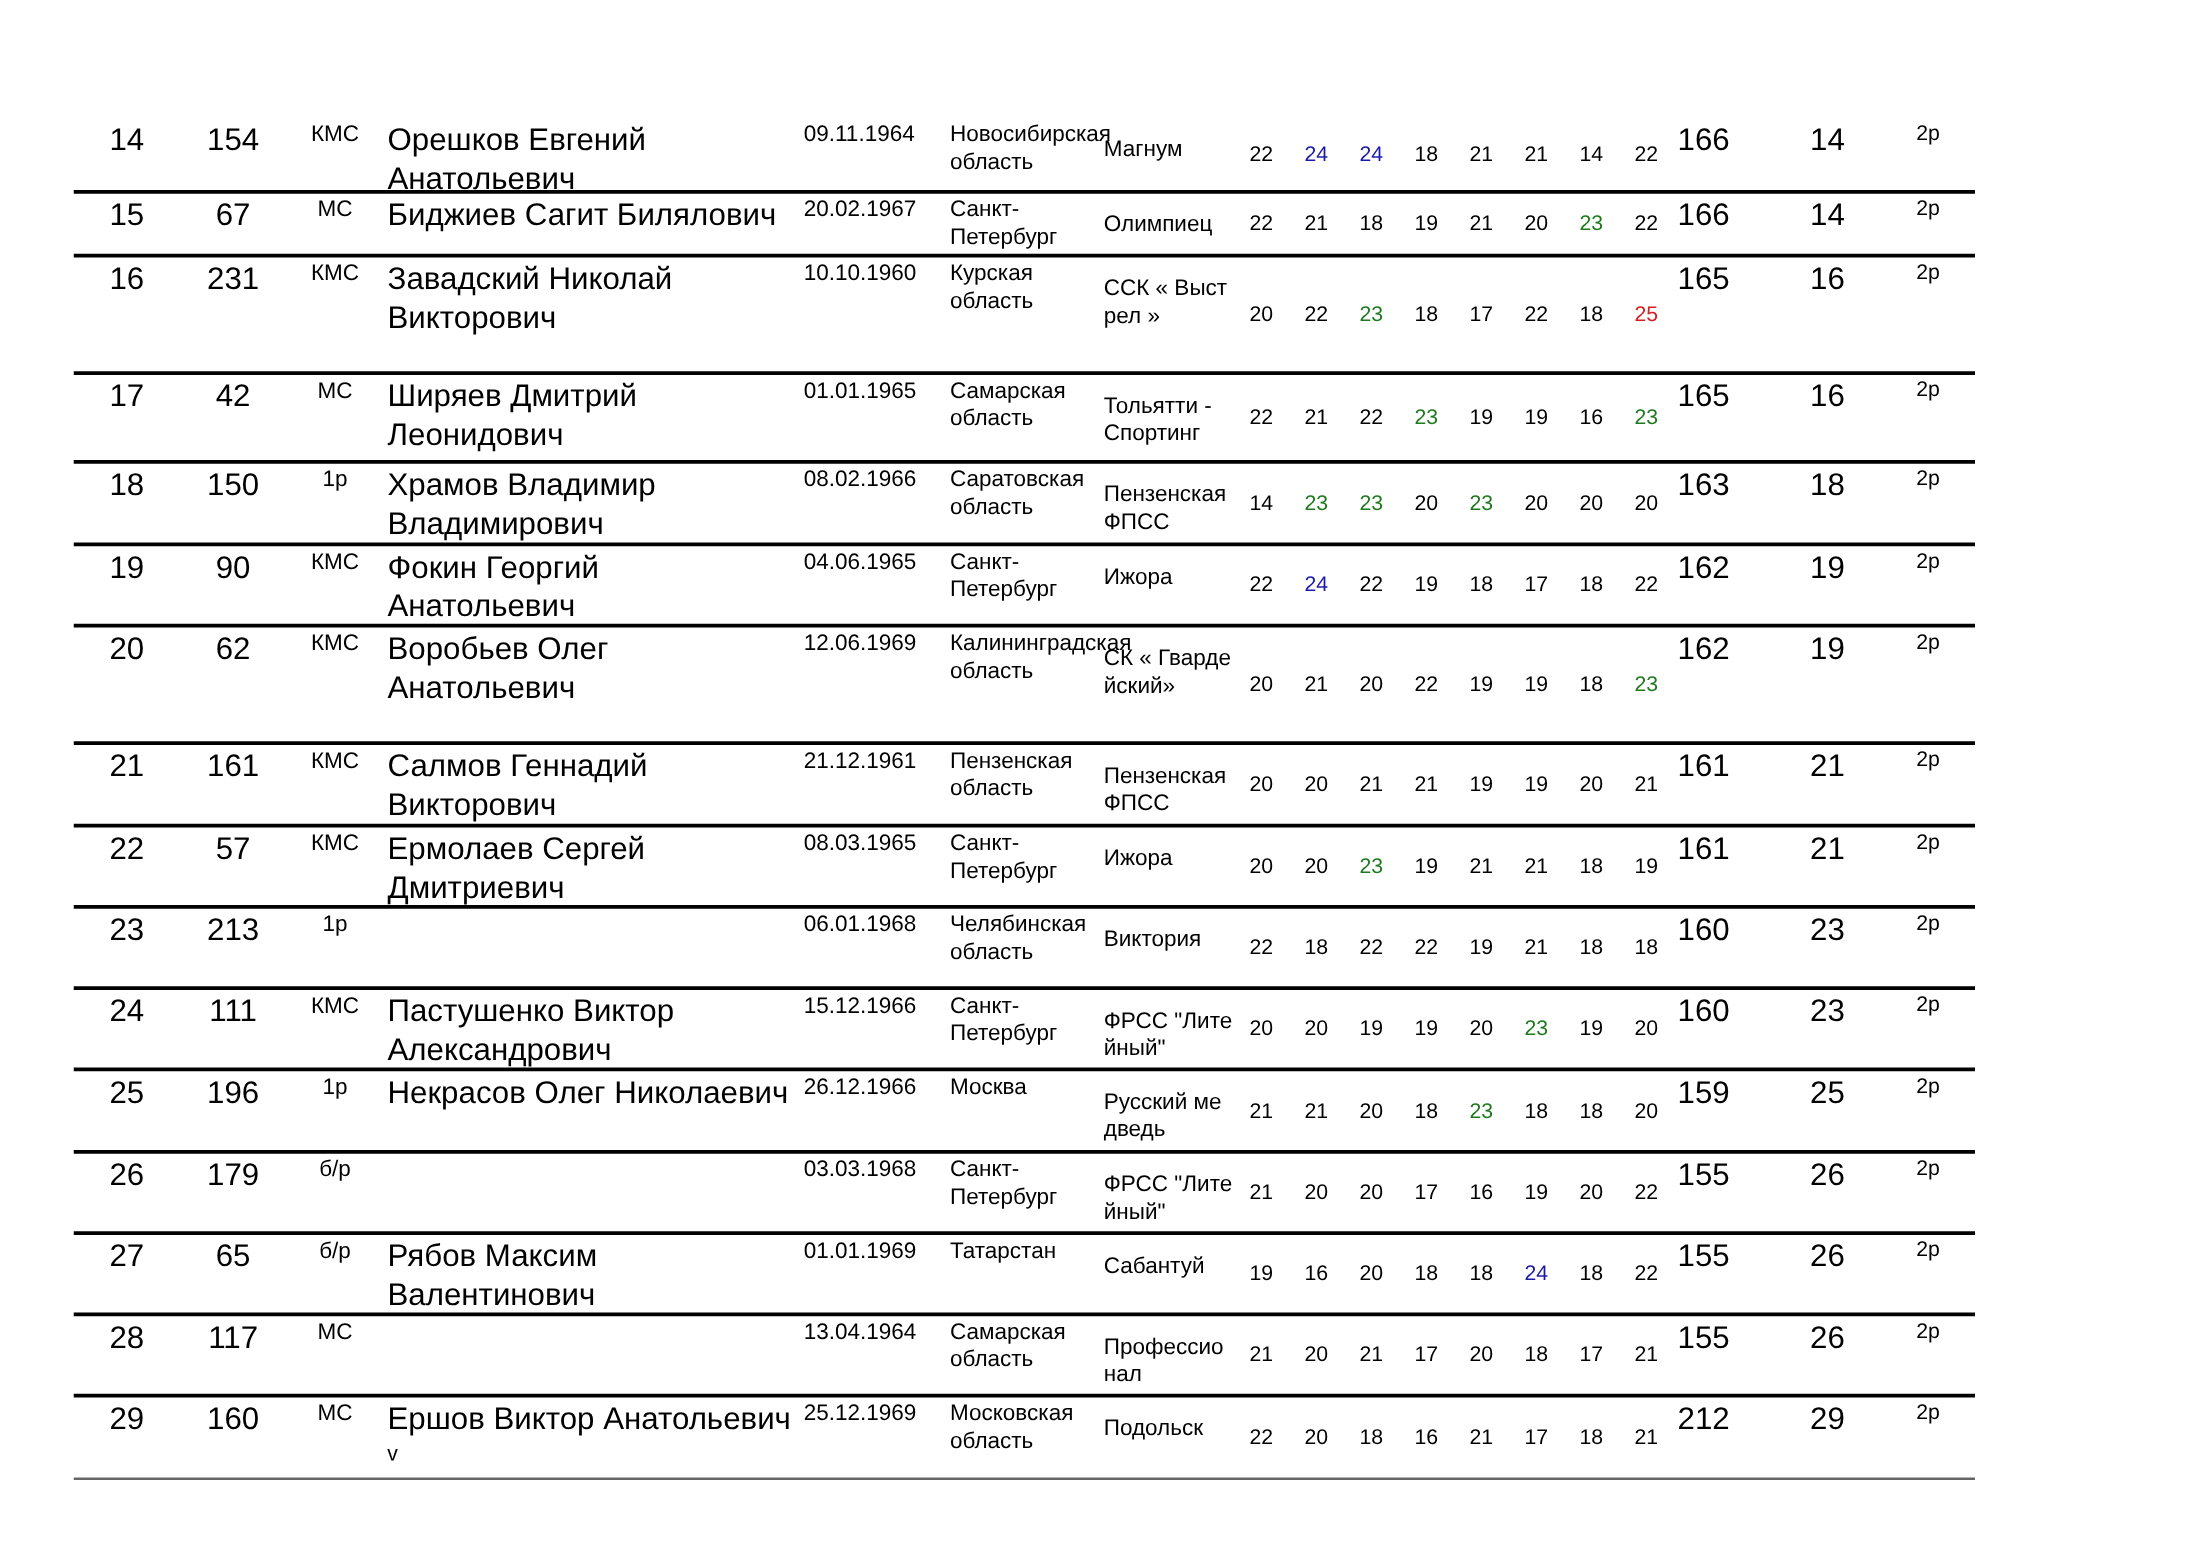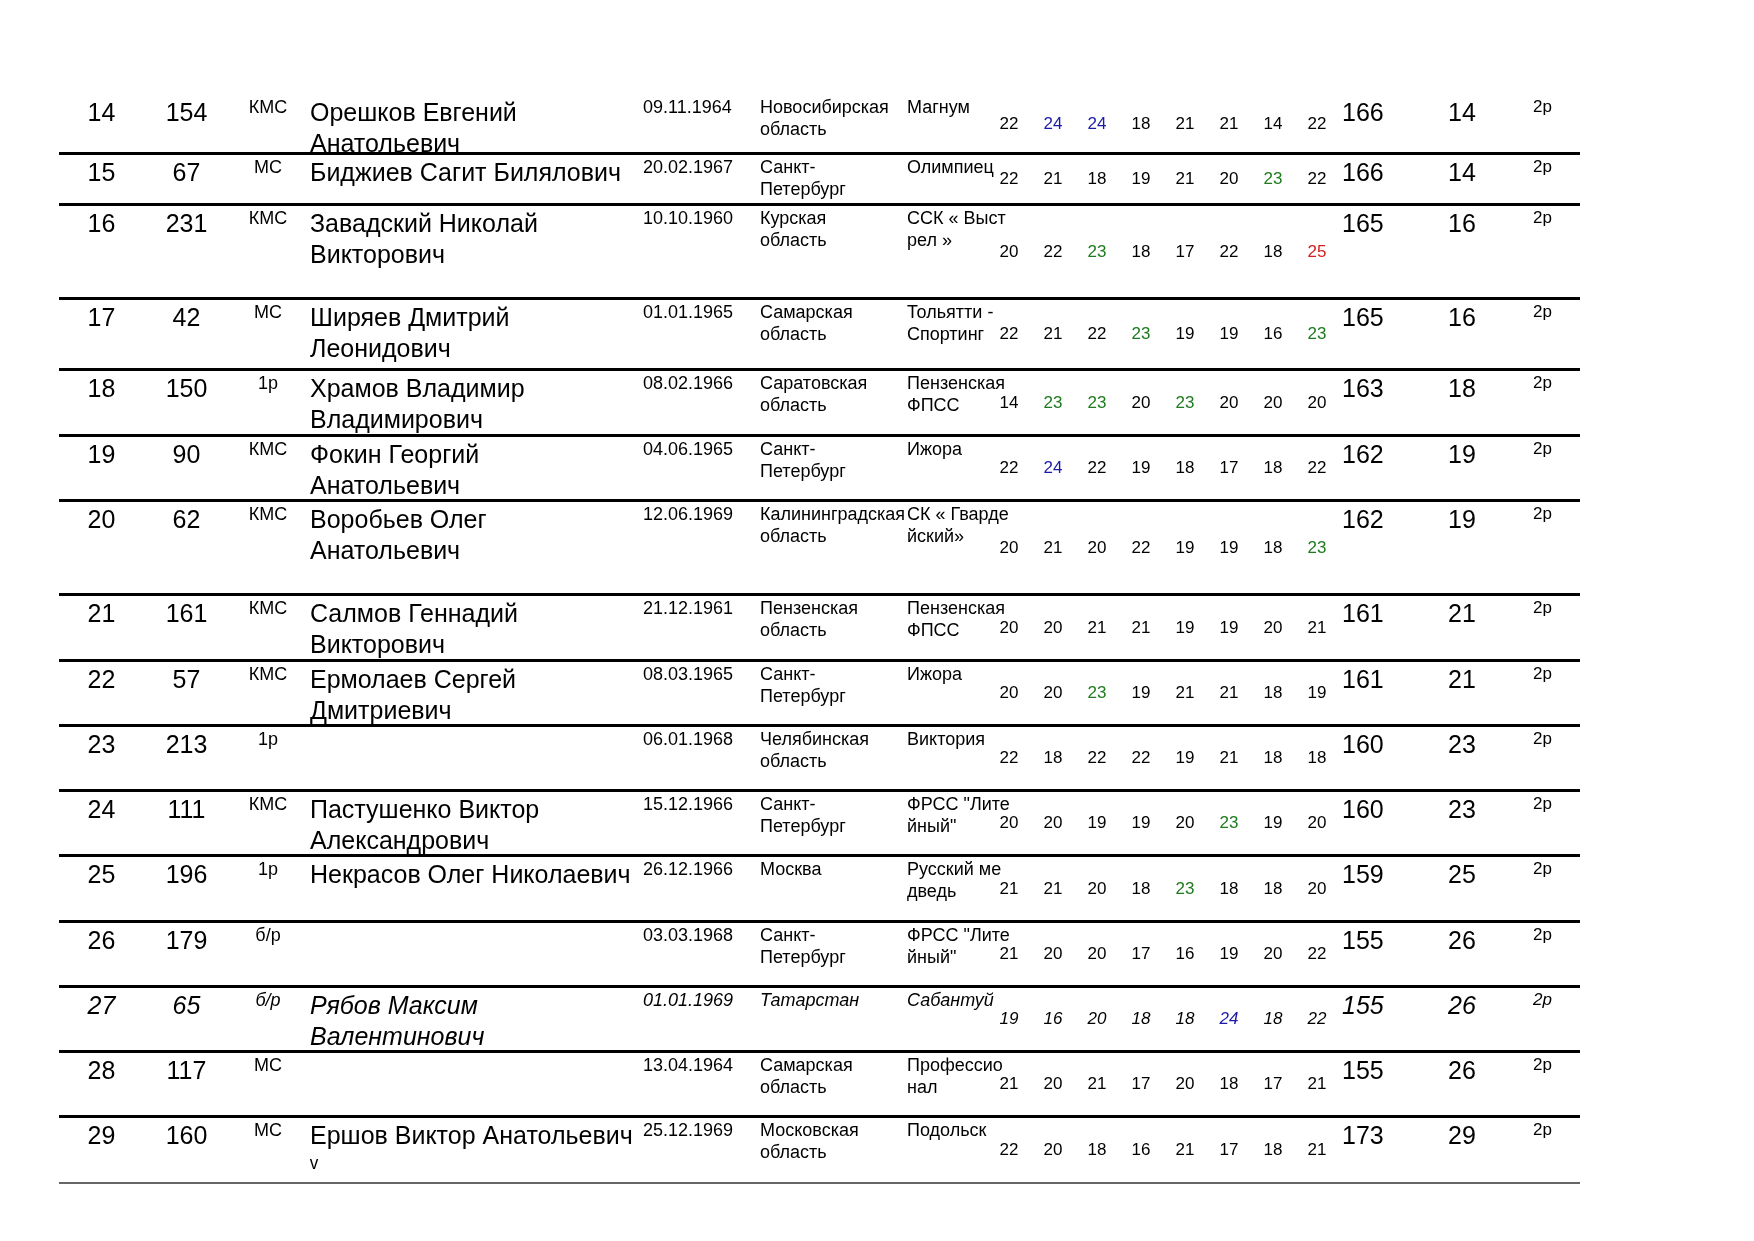--- a/index.html
+++ b/index.html
@@ -8,21 +8,21 @@
   #results { position: absolute; left: 59px; top: 95px; width: 1521px; }
   .row { position: relative; border-bottom: 3px solid #000; box-sizing: border-box; }
   .row.last { border-bottom: 2px solid #666; }
   .cell { position: absolute; top: 0; box-sizing: border-box; line-height: 1.22; }
   .c-place  { left: 0;    width: 85px;  text-align: center; font-size: 25px; padding-top: 2px; }
   .c-bib    { left: 85px; width: 85px;  text-align: center; font-size: 25px; padding-top: 2px; }
   .c-rank   { left: 170px; width: 78px; text-align: center; font-size: 18px; padding-top: 2px; }
   .c-name   { left: 251px; width: 325px; font-size: 25px; padding-top: 2px; }
   .c-dob    { left: 584px; width: 120px; font-size: 18px; padding-top: 2px; }
   .c-region { left: 701px; width: 122px; font-size: 18px; padding-top: 2px; }
-  .c-club   { left: 848px; width: 104px; font-size: 18px; padding-top: 2px; word-break: break-all; }
+  .c-club   { left: 824px; width: 104px; font-size: 18px; padding-top: 2px; word-break: break-all; margin-top: 12px; }
   .scores   { position: absolute; left: 928px; width: 352px; top: 0; bottom: 0;
               display: flex; align-items: center; }
   .score    { width: 44px; text-align: center; font-size: 17px; }
   .score.normal { color: #000000; }
   .score.green  { color: #1f7a1f; }
   .score.blue   { color: #1a1aa8; }
   .score.red    { color: #d42020; }
   .c-total  { left: 1283px; width: 76px; font-size: 25px; padding-top: 2px; }
   .c-place2 { left: 1360px; width: 86px; text-align: center; font-size: 25px; padding-top: 2px; }
   .c-grade  { left: 1446px; width: 75px; text-align: center; font-size: 17px; padding-top: 2px; }
@@ -308,21 +308,21 @@
         <div class="score normal">21</div>
         <div class="score normal">20</div>
         <div class="score normal">20</div>
         <div class="score normal">17</div>
         <div class="score normal">16</div>
         <div class="score normal">19</div>
         <div class="score normal">20</div>
         <div class="score normal">22</div>
       </div>
     </div>
-    <div class="row" style="height: 65px; font-style: italic;">
+    <div class="row" style="height: 65px;">
       <div class="cell c-place">27</div>
       <div class="cell c-bib">65</div>
       <div class="cell c-rank">б/р</div>
       <div class="cell c-name">Рябов Максим Валентинович</div>
       <div class="cell c-dob">01.01.1969</div>
       <div class="cell c-region">Татарстан</div>
       <div class="cell c-club">Сабантуй</div>
       <div class="cell c-total">155</div>
       <div class="cell c-place2">26</div>
       <div class="cell c-grade">2р</div>
@@ -359,21 +359,21 @@
       </div>
     </div>
     <div class="row last" style="height: 66px;">
       <div class="cell c-place">29</div>
       <div class="cell c-bib">160</div>
       <div class="cell c-rank">МС</div>
       <div class="cell c-name">Ершов Виктор Анатольевич ᵛ</div>
       <div class="cell c-dob">25.12.1969</div>
       <div class="cell c-region">Московская область</div>
       <div class="cell c-club">Подольск</div>
-      <div class="cell c-total">173</div>
+      <div class="cell c-total">212</div>
       <div class="cell c-place2">29</div>
       <div class="cell c-grade">2р</div>
       <div class="scores">
         <div class="score normal">22</div>
         <div class="score normal">20</div>
         <div class="score normal">18</div>
         <div class="score normal">16</div>
         <div class="score normal">21</div>
         <div class="score normal">17</div>
         <div class="score normal">18</div>

